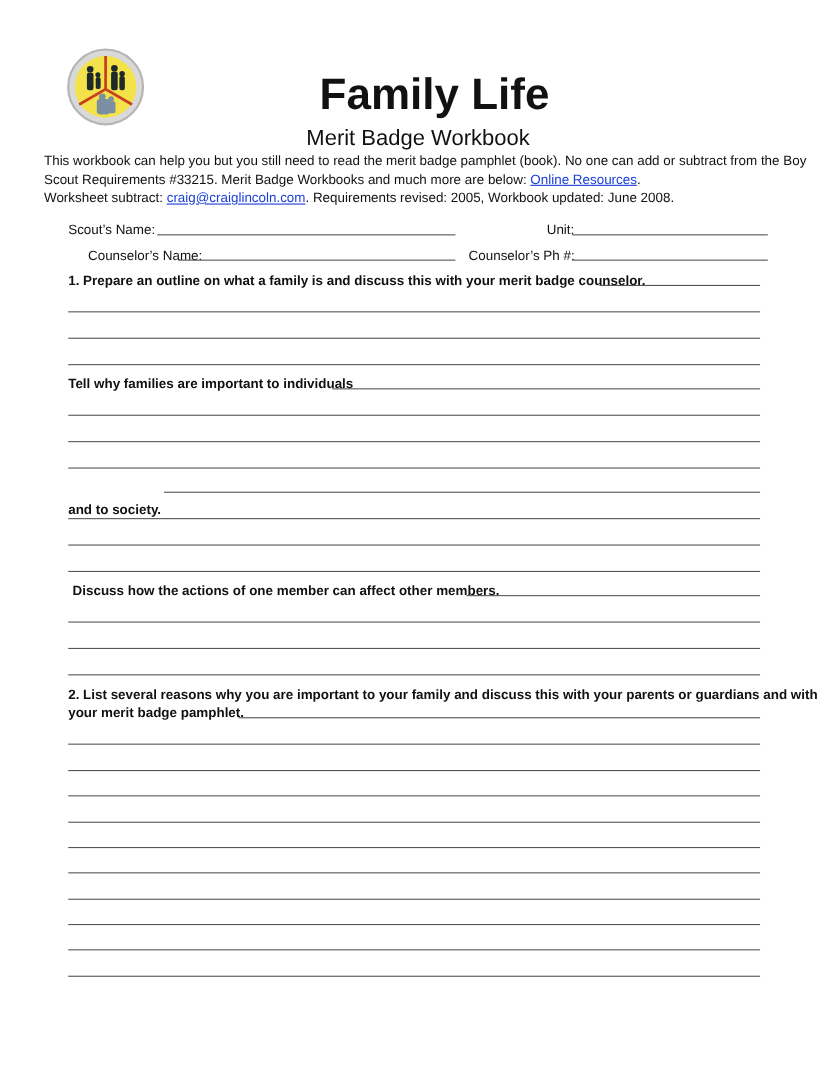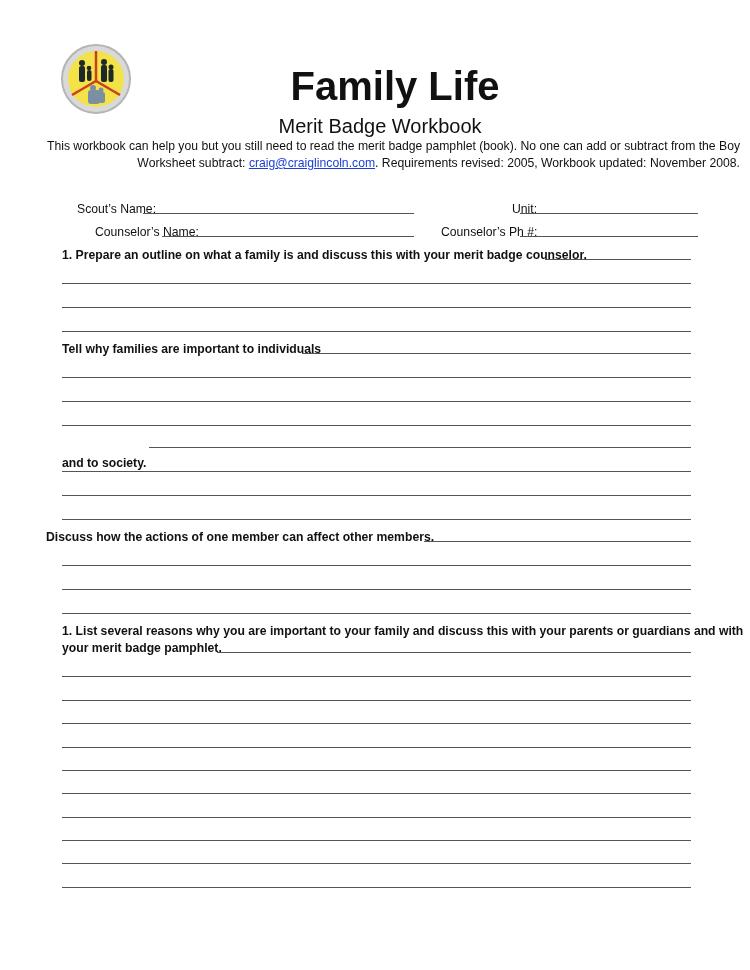--- a/index.html
+++ b/index.html
@@ -1,23 +1,23 @@
 <!DOCTYPE html>
 <html><head>
   <meta charset="utf-8">
   <style>
     html, body { margin: 0; padding: 0; background: #ffffff; }
     body { width: 750px; height: 970px; position: relative; overflow: hidden; font-family: "Liberation Sans", sans-serif; color: #111; }
     .abs { position: absolute; }
     .badge { left: 60px; top: 43px; width: 72px; height: 72px; }
     .title { left: 0; width: 790px; top: 62px; text-align: center; font-size: 40px; font-weight: bold; letter-spacing: 0px; line-height: 48px; }
     .subtitle { left: 0; width: 760px; top: 114px; text-align: center; font-size: 20px; line-height: 24px; }
-    .intro { left: 40px; width: 700px; top: 138px; text-align: right; font-size: 12.2px; line-height: 17px; }
+    .intro { left: 40px; width: 700px; top: 138px; text-align: left; font-size: 12.2px; line-height: 17px; }
     .intro a { color: #1a3fd6; text-decoration: underline; }
-    .lbl { font-size: 12.2px; line-height: 16px; white-space: nowrap; margin-left: 15px; }
+    .lbl { font-size: 12.2px; line-height: 16px; white-space: nowrap; }
     .q { font-size: 12.2px; font-weight: bold; line-height: 16px; white-space: nowrap; }
     .rule { height: 0; border-top: 1.3px solid #555; }
     .field { height: 0; border-top: 1.2px solid #555; }
   </style>
 </head>
 <body>
 
 <div class="abs badge">
   <svg width="72" height="72" viewBox="0 0 72 72">
     <circle cx="36" cy="36" r="34" fill="#d9d9d9" stroke="#b5b5b5" stroke-width="2"></circle>
@@ -41,21 +41,22 @@
       <circle cx="41" cy="47" r="2.5"></circle>
         <rect x="38" y="49" width="7" height="11" rx="2"></rect>
     </g>
   </svg>
 </div>
 
 <div class="abs title">Family Life</div>
 <div class="abs subtitle">Merit Badge Workbook</div>
 <div class="abs intro">
   <div>This workbook can help you but you still need to read the merit badge pamphlet (book).  No one can add or subtract from the Boy</div>
-  <div><span>Worksheet subtract: </span><a style="color: rgb(26, 63, 214); text-decoration: underline;">craig@craiglincoln.com</a><span>.  Requirements revised: 2005, Workbook updated: November 2008.</span></div>
+  <div><span>Scout Requirements #33215.  Merit Badge Workbooks and much more are below: </span><a style="color: rgb(26, 63, 214);">Online Resources</a><span>.</span></div>
+  <div><span>Worksheet subtract: </span><a style="color: rgb(26, 63, 214); text-decoration: underline;">craig@craiglincoln.com</a><span>.  Requirements revised: 2005, Workbook updated: June 2008.</span></div>
 </div>
 
 <div class="abs lbl" style="left:62px; top:201px;">Scout’s Name:</div>
 <div class="abs field" style="left:143px; top:213px; width:271px;"></div>
 <div class="abs lbl" style="left:497px; top:201px;">Unit:</div>
 <div class="abs field" style="left:520px; top:213px; width:178px;"></div>
 
 <div class="abs lbl" style="left:80px; top:224px;">Counselor’s Name:</div>
 <div class="abs field" style="left:162px; top:236px; width:252px;"></div>
 <div class="abs lbl" style="left:426px; top:224px;">Counselor’s Ph #:</div>
@@ -72,27 +73,27 @@
 <div class="abs rule" style="left:62px; top:377px; width:629px;"></div>
 <div class="abs rule" style="left:62px; top:401px; width:629px;"></div>
 <div class="abs rule" style="left:62px; top:425px; width:629px;"></div>
 
 <div class="abs q" style="left:62px; top:435px;margin-top:20px;">and to society.</div>
 <div class="abs field" style="left:149px; top:447px; width:542px;"></div>
 <div class="abs rule" style="left:62px; top:471px; width:629px;"></div>
 <div class="abs rule" style="left:62px; top:495px; width:629px;"></div>
 <div class="abs rule" style="left:62px; top:519px; width:629px;"></div>
 
-<div class="abs q" style="left:46px; top:529px;">Discuss how the actions of one member can affect other members.</div>
+<div class="abs q" style="left:66px; top:529px;">Discuss how the actions of one member can affect other members.</div>
 <div class="abs field" style="left:424px; top:541px; width:267px;"></div>
 <div class="abs rule" style="left:62px; top:565px; width:629px;"></div>
 <div class="abs rule" style="left:62px; top:589px; width:629px;"></div>
 <div class="abs rule" style="left:62px; top:613px; width:629px;"></div>
 
-<div class="abs q" style="left:62px; top:623px;">1. List several reasons why you are important to your family and discuss this with your parents or guardians and with</div>
+<div class="abs q" style="left:62px; top:623px;">2. List several reasons why you are important to your family and discuss this with your parents or guardians and with</div>
 <div class="abs q" style="left:62px; top:640px;">your merit badge pamphlet.</div>
 <div class="abs field" style="left:217px; top:652px; width:474px;"></div>
 <div class="abs rule" style="left:62px; top:676px; width:629px;"></div>
 <div class="abs rule" style="left:62px; top:700px; width:629px;"></div>
 <div class="abs rule" style="left:62px; top:723px; width:629px;"></div>
 <div class="abs rule" style="left:62px; top:747px; width:629px;"></div>
 <div class="abs rule" style="left:62px; top:770px; width:629px;"></div>
 <div class="abs rule" style="left:62px; top:793px; width:629px;"></div>
 <div class="abs rule" style="left:62px; top:817px; width:629px;"></div>
 <div class="abs rule" style="left:62px; top:840px; width:629px;"></div>

